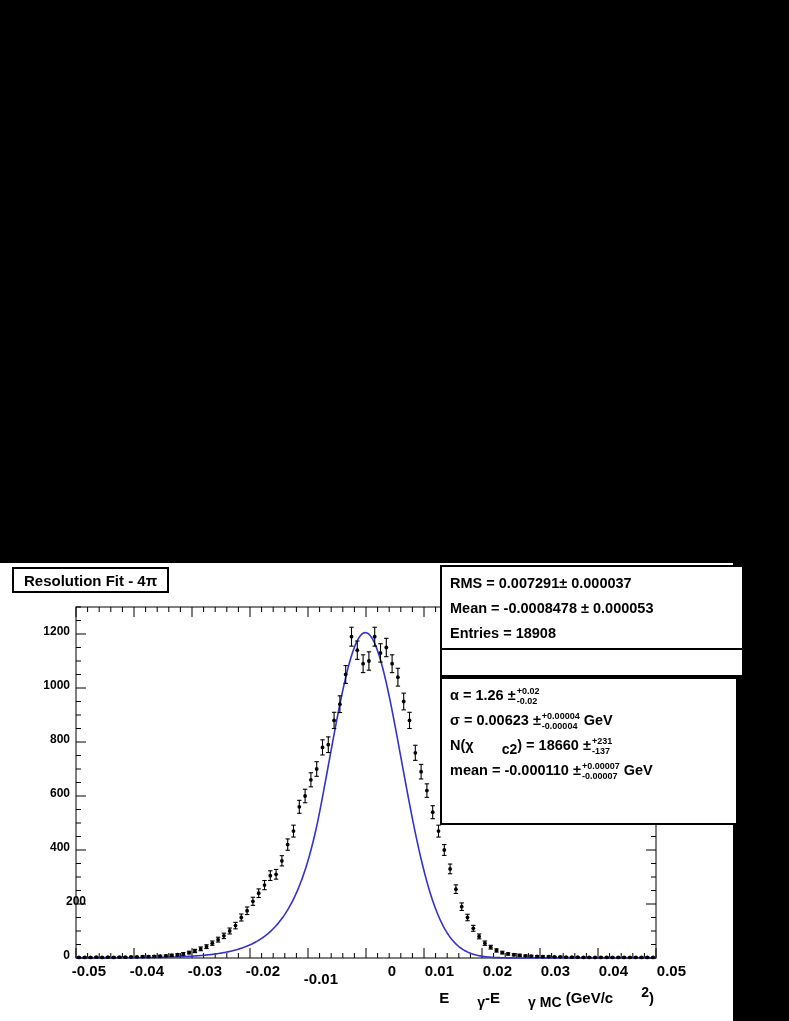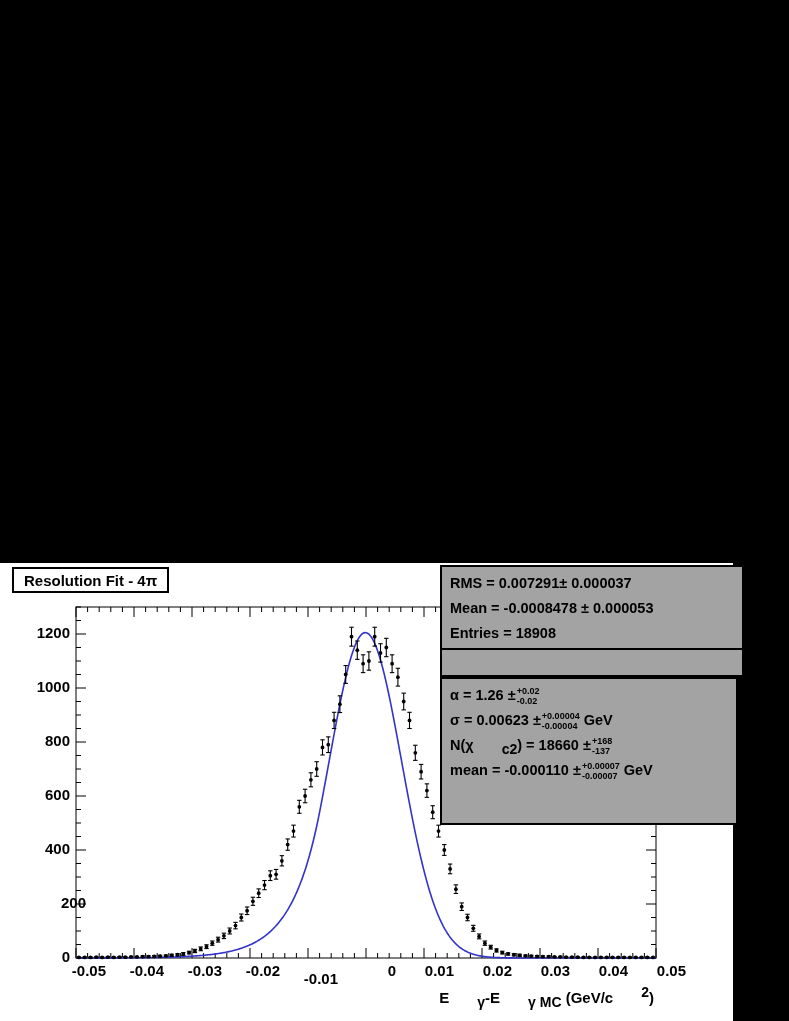--- a/index.html
+++ b/index.html
@@ -46,21 +46,21 @@
   }
   #title-box .t {
     font-size: 15px;
     font-weight: bold;
     color: #000000;
     white-space: nowrap;
   }
   
   .statbox {
     position: absolute;
-    background: #a3a3a3;
+    background: #ffffff;
     border: 2px solid #000000;
     box-sizing: border-box;
     padding: 4px 8px;
   }
   #stats-top {
     left: 440px;
     top: 565px;
     width: 304px;
     height: 112px;
   }
@@ -92,21 +92,21 @@
     vertical-align: middle;
     font-size: 9px;
     line-height: 10px;
     text-align: left;
     margin-left: 1px;
   }
   .errstack span { display: block; }
   
   .ylab {
     position: absolute;
-    font-size: 15px;
+    font-size: 12px;
     font-weight: bold;
     color: #000000;
     text-align: right;
     width: 62px;
   }
   .xlab {
     position: absolute;
     font-size: 15px;
     font-weight: bold;
     color: #000000;
@@ -734,21 +734,21 @@
 
   <div class="statbox" id="stats-bottom">
     <div class="statline">
       <span>α =  1.26 ±</span><span class="errstack"><span>+0.02</span><span>-0.02</span></span>
     </div>
     <div class="statline">
       <span>σ =  0.00623 ±</span><span class="errstack"><span>+0.00004</span><span>-0.00004</span></span>
       <span>GeV</span>
     </div>
     <div class="statline">
-      <span>N(χ</span><sub>c2</sub><span>) =  18660 ±</span><span class="errstack"><span>+168</span><span>-137</span></span>
+      <span>N(χ</span><sub>c2</sub><span>) =  18660 ±</span><span class="errstack"><span>+231</span><span>-137</span></span>
     </div>
     <div class="statline">
       <span>mean = -0.000110 ±</span><span class="errstack"><span>+0.00007</span><span>-0.00007</span></span>
       <span>GeV</span>
     </div>
   </div>
 
 </div>
 
 </body></html>

